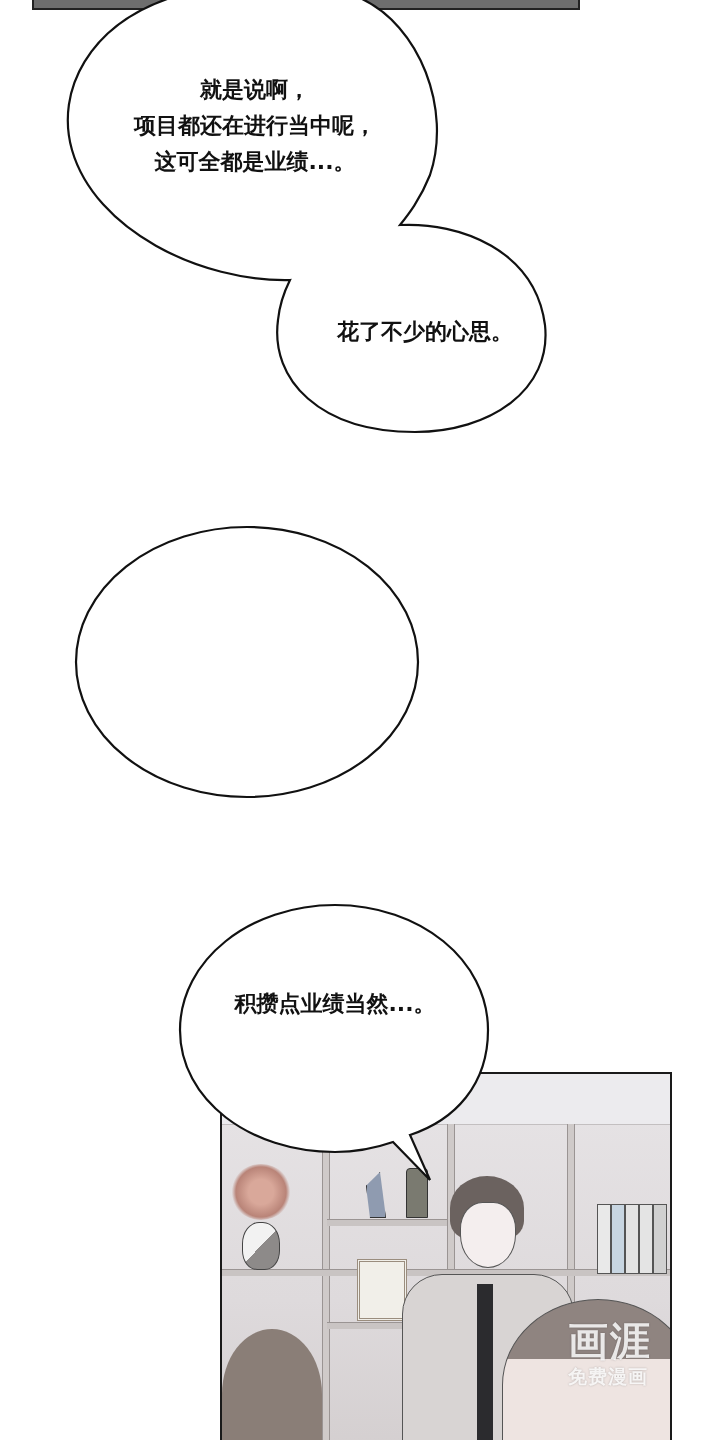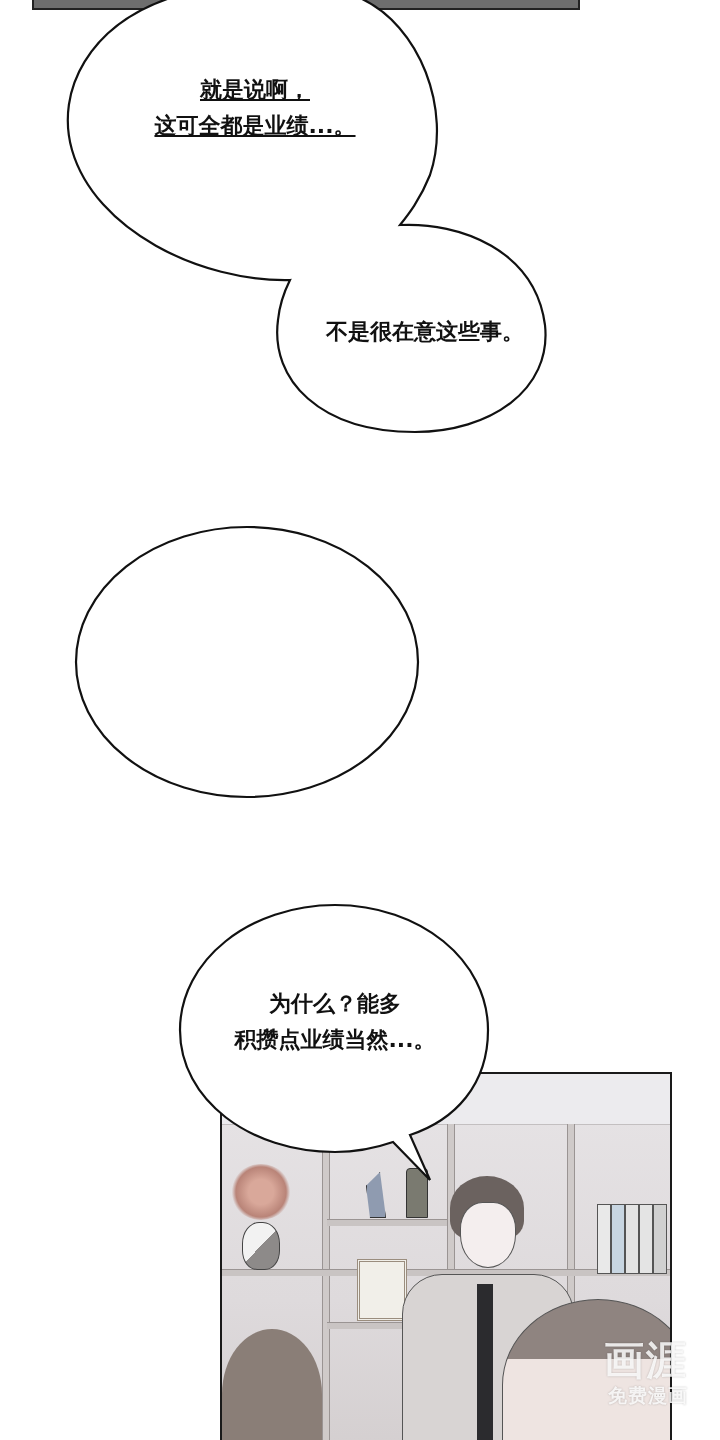--- a/index.html
+++ b/index.html
@@ -9,43 +9,44 @@
   .top-panel { left:32px; top:-4px; width:544px; height:12px; background:#6e6e6e;
                border:2px solid #222; border-top:none; }
   svg.bubbles { position:absolute; left:0; top:0; }
   .txt { position:absolute; color:#111; font-weight:bold; text-align:center; line-height:36px; font-size:22px; white-space:nowrap; }
   .panel { left:220px; top:1072px; width:452px; height:380px; border:2px solid #1a1a1a;
            background:linear-gradient(180deg,#e7e4e6 0%,#dedadc 60%,#d4cfd0 100%); overflow:hidden; box-sizing:border-box; }
   .shelf { position:absolute; background:#c9c4c3; height:6px; border-top:1px solid #9a9493; }
   .post { position:absolute; width:6px; background:#cfcac9; border-left:1px solid #9a9493; border-right:1px solid #9a9493; top:50px; bottom:0; }
   .binder { position:absolute; width:12px; height:68px; top:130px; border:1px solid #555; background:#e9e9e9; }
   .watermark { position:absolute; left:568px; top:1318px; width:120px; color:rgba(255,255,255,0.85);
-               font-weight:bold; text-align:right; text-shadow:0 0 2px rgba(0,0,0,0.25);margin-top:19px; }
+               font-weight:bold; text-align:left; text-shadow:0 0 2px rgba(0,0,0,0.25); }
   .wm-big { font-size:40px; letter-spacing:2px; line-height:46px; }
   .wm-small { font-size:19px; letter-spacing:1px; line-height:24px; font-weight:bold; }
 </style>
 </head>
 <body>
 
 <div class="abs top-panel"></div>
 
 <svg class="bubbles" width="720" height="1440">
 
   <path d="M 290 280 C 200 282, 95 230, 72 150 C 55 90, 90 25, 170 -2 L 360 -2 C 420 25, 452 110, 430 175 C 420 200, 408 215, 400 225 C 460 222, 535 250, 545 325 C 552 390, 490 432, 415 432 C 320 432, 270 380, 278 320 C 280 300, 286 288, 290 280 Z" fill="#ffffff" stroke="#111" stroke-width="2.2"></path>
 
   <ellipse cx="247" cy="662" rx="171" ry="135" fill="#ffffff" stroke="#111" stroke-width="2.2"></ellipse>
 </svg>
 
-<div class="txt" style="left:70px; top:72px; width:370px;text-decoration:underline;">
+<div class="txt" style="left:70px; top:72px; width:370px;">
   <div>就是说啊，</div>
+  <div>项目都还在进行当中呢，</div>
   <div>这可全都是业绩...。</div>
 </div>
 
 <div class="txt" style="left:290px; top:314px; width:270px;">
-  <div>不是很在意这些事。</div>
+  <div>花了不少的心思。</div>
 </div>
 
 <div class="txt" style="left:82px; top:626px; width:330px;">
 </div>
 
 <div class="abs panel">
   <div style="position:absolute;left:0;top:0;width:100%;height:50px;background:#ecebee;border-bottom:1px solid #c3bfc0;"></div>
   <div class="post" style="left:100px;"></div>
   <div class="post" style="left:225px;"></div>
   <div class="post" style="left:345px;"></div>
@@ -74,20 +75,19 @@
 
   <div style="position:absolute;left:0;top:255px;width:100px;height:130px;border-radius:50% 50% 0 0;background:#8a7e77;"></div>
   <div style="position:absolute;left:280px;top:225px;width:190px;height:170px;border-radius:50% 50% 0 0;background:linear-gradient(180deg,#8f8480 0 35%,#eee4e1 35%);border:1px solid #555;"></div>
 </div>
 
 <svg class="bubbles" width="720" height="1440">
   <path d="M 180 1030 C 180 960, 250 905, 335 905 C 420 905, 488 960, 488 1030 C 488 1085, 455 1120, 410 1135 L 430 1180 L 393 1142 C 370 1150, 350 1152, 335 1152 C 250 1152, 180 1100, 180 1030 Z" fill="#ffffff" stroke="#111" stroke-width="2.2"></path>
 </svg>
 
 <div class="txt" style="left:190px; top:986px; width:290px;">
-  <div>为什么？能多</div>
   <div>积攒点业绩当然...。</div>
 </div>
 
 <div class="watermark">
   <div class="wm-big">画涯</div>
   <div class="wm-small">免费漫画</div>
 </div>
 
 </body></html>

